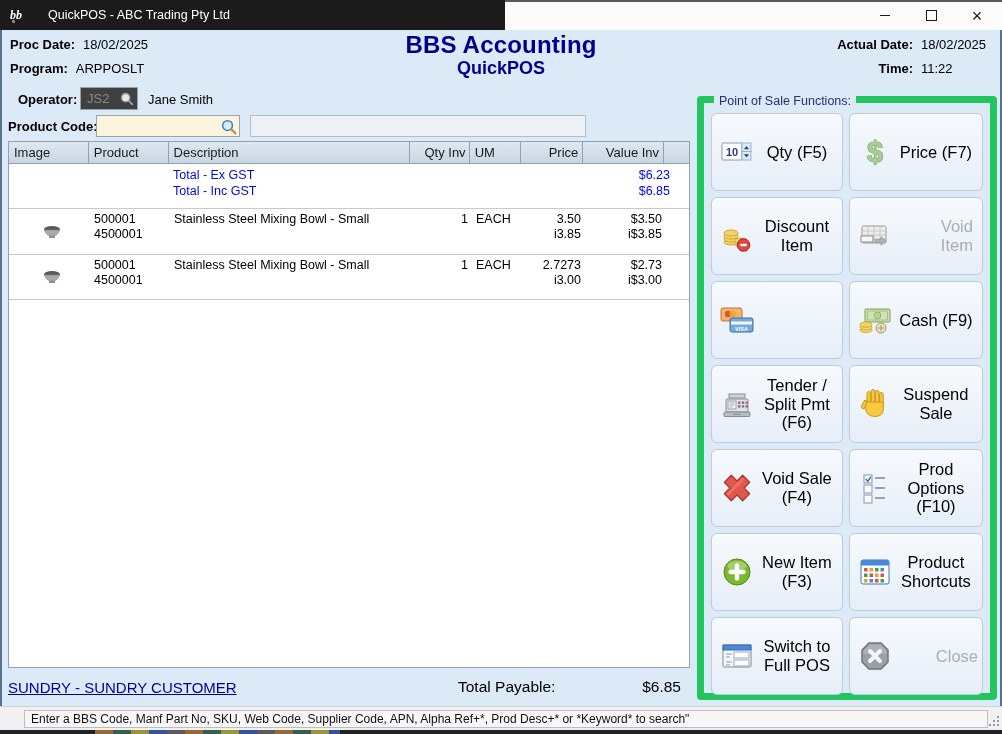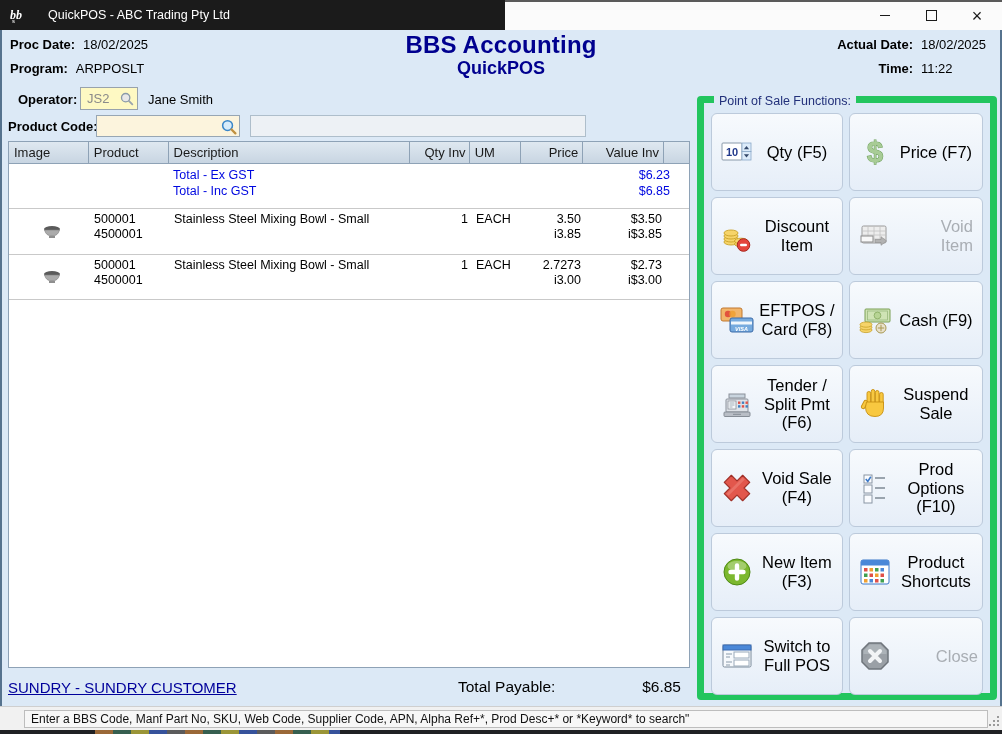--- a/index.html
+++ b/index.html
@@ -29,21 +29,21 @@
   #actual-date{top:37px;} #time{top:61px;align-items:flex-end;}
   .kv.right .lbl{flex:1;text-align:right;}
   .kv.right .val{width:72px;}
   .app-title{position:absolute;left:0;right:0;top:31px;text-align:center;
              color:#00008f;font-weight:bold;font-size:24px;letter-spacing:.2px;}
   .app-subtitle{position:absolute;left:0;right:0;top:58px;text-align:center;
                 color:#00008f;font-weight:bold;font-size:18px;}
 
   
   #operator-label{position:absolute;left:18px;top:92px;}
-  .op-field{position:absolute;left:80px;top:87px;width:58px;height:23px;background:#fef9c3;
+  .op-field{position:absolute;left:80px;top:87px;width:58px;height:23px;background:#404040;
             border:1px solid #98a2ac;display:flex;align-items:center;box-sizing:border-box;}
   .op-code{flex:1;color:#8a8a8a;font-size:13px;padding-left:6px;}
   #operator-name{position:absolute;left:148px;top:92px;font-size:13px;}
   #pc-label{position:absolute;left:8px;top:119px;}
   .pc-field{position:absolute;left:96px;top:115px;width:144px;height:22px;background:#fcf4dd;
             border:1px solid #97a6b4;display:flex;align-items:center;box-sizing:border-box;}
   .pc-input{flex:1;min-width:0;border:none;background:transparent;outline:none;
             font-family:"Liberation Sans",sans-serif;font-size:13px;padding:0 2px 0 4px;}
   .pc-desc{position:absolute;left:250px;top:115px;width:336px;height:22px;background:#edf1f5;
            border:1px solid #aebecb;box-sizing:border-box;font-family:"Liberation Sans",sans-serif;
@@ -315,21 +315,20 @@
         <span class="ic">
           <svg width="34" height="30" viewBox="0 0 34 30">
             <rect x="1" y="3" width="21" height="13" rx="2" fill="#f2b56a" stroke="#c07830"></rect>
             <circle cx="8" cy="9" r="3.2" fill="#e04838" opacity="0.9"></circle>
             <circle cx="12.5" cy="9" r="3.2" fill="#f0a030" opacity="0.85"></circle>
             <rect x="10" y="13" width="23" height="14" rx="2" fill="#76aade" stroke="#3a6aa8"></rect>
             <rect x="11" y="16.5" width="21" height="3" fill="#fff" opacity="0.9"></rect>
             <text x="21.5" y="25.5" text-anchor="middle" font-size="5.5" font-weight="bold" font-style="italic" fill="#fff" font-family="Liberation Sans,sans-serif">VISA</text>
           </svg>
         </span>
-        <span class="lb">EFTPOS / Card (F8)</span>
       </div>
 
       <div class="pos-btn">
         <span class="ic">
           <svg width="34" height="30" viewBox="0 0 34 30">
             <rect x="7" y="4" width="25" height="13" rx="1" fill="#cfe3b4" stroke="#7aa055"></rect>
             <rect x="9.5" y="6" width="20" height="9" fill="none" stroke="#9ab97e" stroke-width="0.8"></rect>
             <circle cx="19.5" cy="10.5" r="3.4" fill="#b7d494" stroke="#86aa60" stroke-width="0.8"></circle>
             <g fill="#f6d469" stroke="#c9a227" stroke-width="0.8">
               <ellipse cx="8" cy="25" rx="6" ry="2.6"></ellipse>

